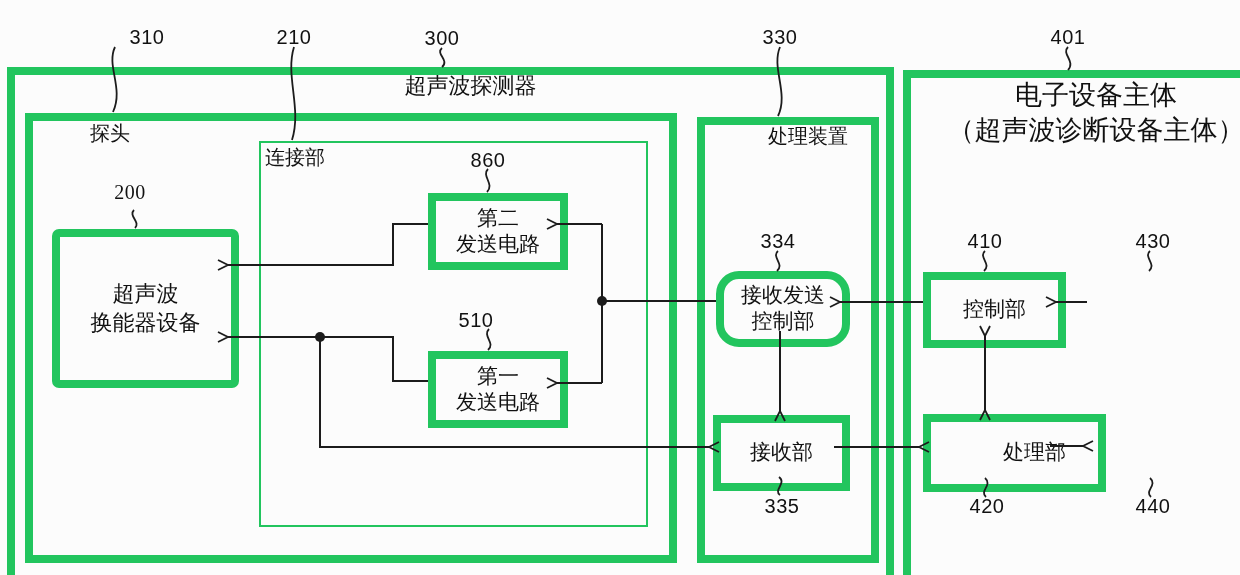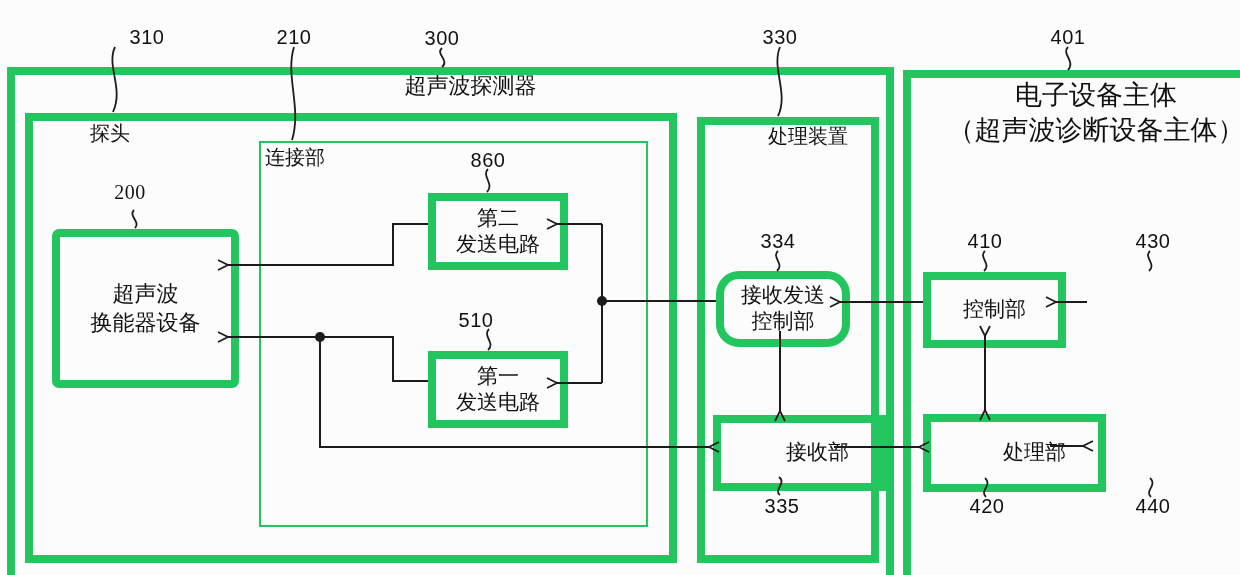--- a/index.html
+++ b/index.html
@@ -36,21 +36,21 @@
 （超声波诊断设备主体）</div>
 
   <div class="box big" style="left:52px;top:229px;width:171px;height:143px;">超声波
 换能器设备</div>
   <div class="box" style="left:428px;top:193px;width:124px;height:61px;">第二
 发送电路</div>
   <div class="box" style="left:428px;top:351px;width:124px;height:61px;">第一
 发送电路</div>
   <div class="box" style="left:716px;top:271px;width:118px;height:60px;border-radius:23px;">接收发送
 控制部</div>
-  <div class="box" style="left:713px;top:415px;width:121px;height:60px;padding-left:36px;">接收部</div>
+  <div class="box" style="left:713px;top:415px;width:121px;height:60px;">接收部</div>
   <div class="box" style="left:923px;top:272px;width:127px;height:60px;">控制部</div>
   <div class="box" style="left:923px;top:414px;width:127px;height:62px;padding-left:40px;">处理部</div>
 
   <div class="ref" style="left:115px;top:37px;margin-left:32px;">310</div>
   <div class="ref" style="left:294px;top:37px;">210</div>
   <div class="ref" style="left:442px;top:38px;">300</div>
   <div class="ref" style="left:780px;top:37px;">330</div>
   <div class="ref" style="left:1068px;top:37px;">401</div>
   <div class="ref" style="left:130px;top:192px;font-family:Liberation Serif, serif;">200</div>
   <div class="ref" style="left:488px;top:160px;">860</div>

